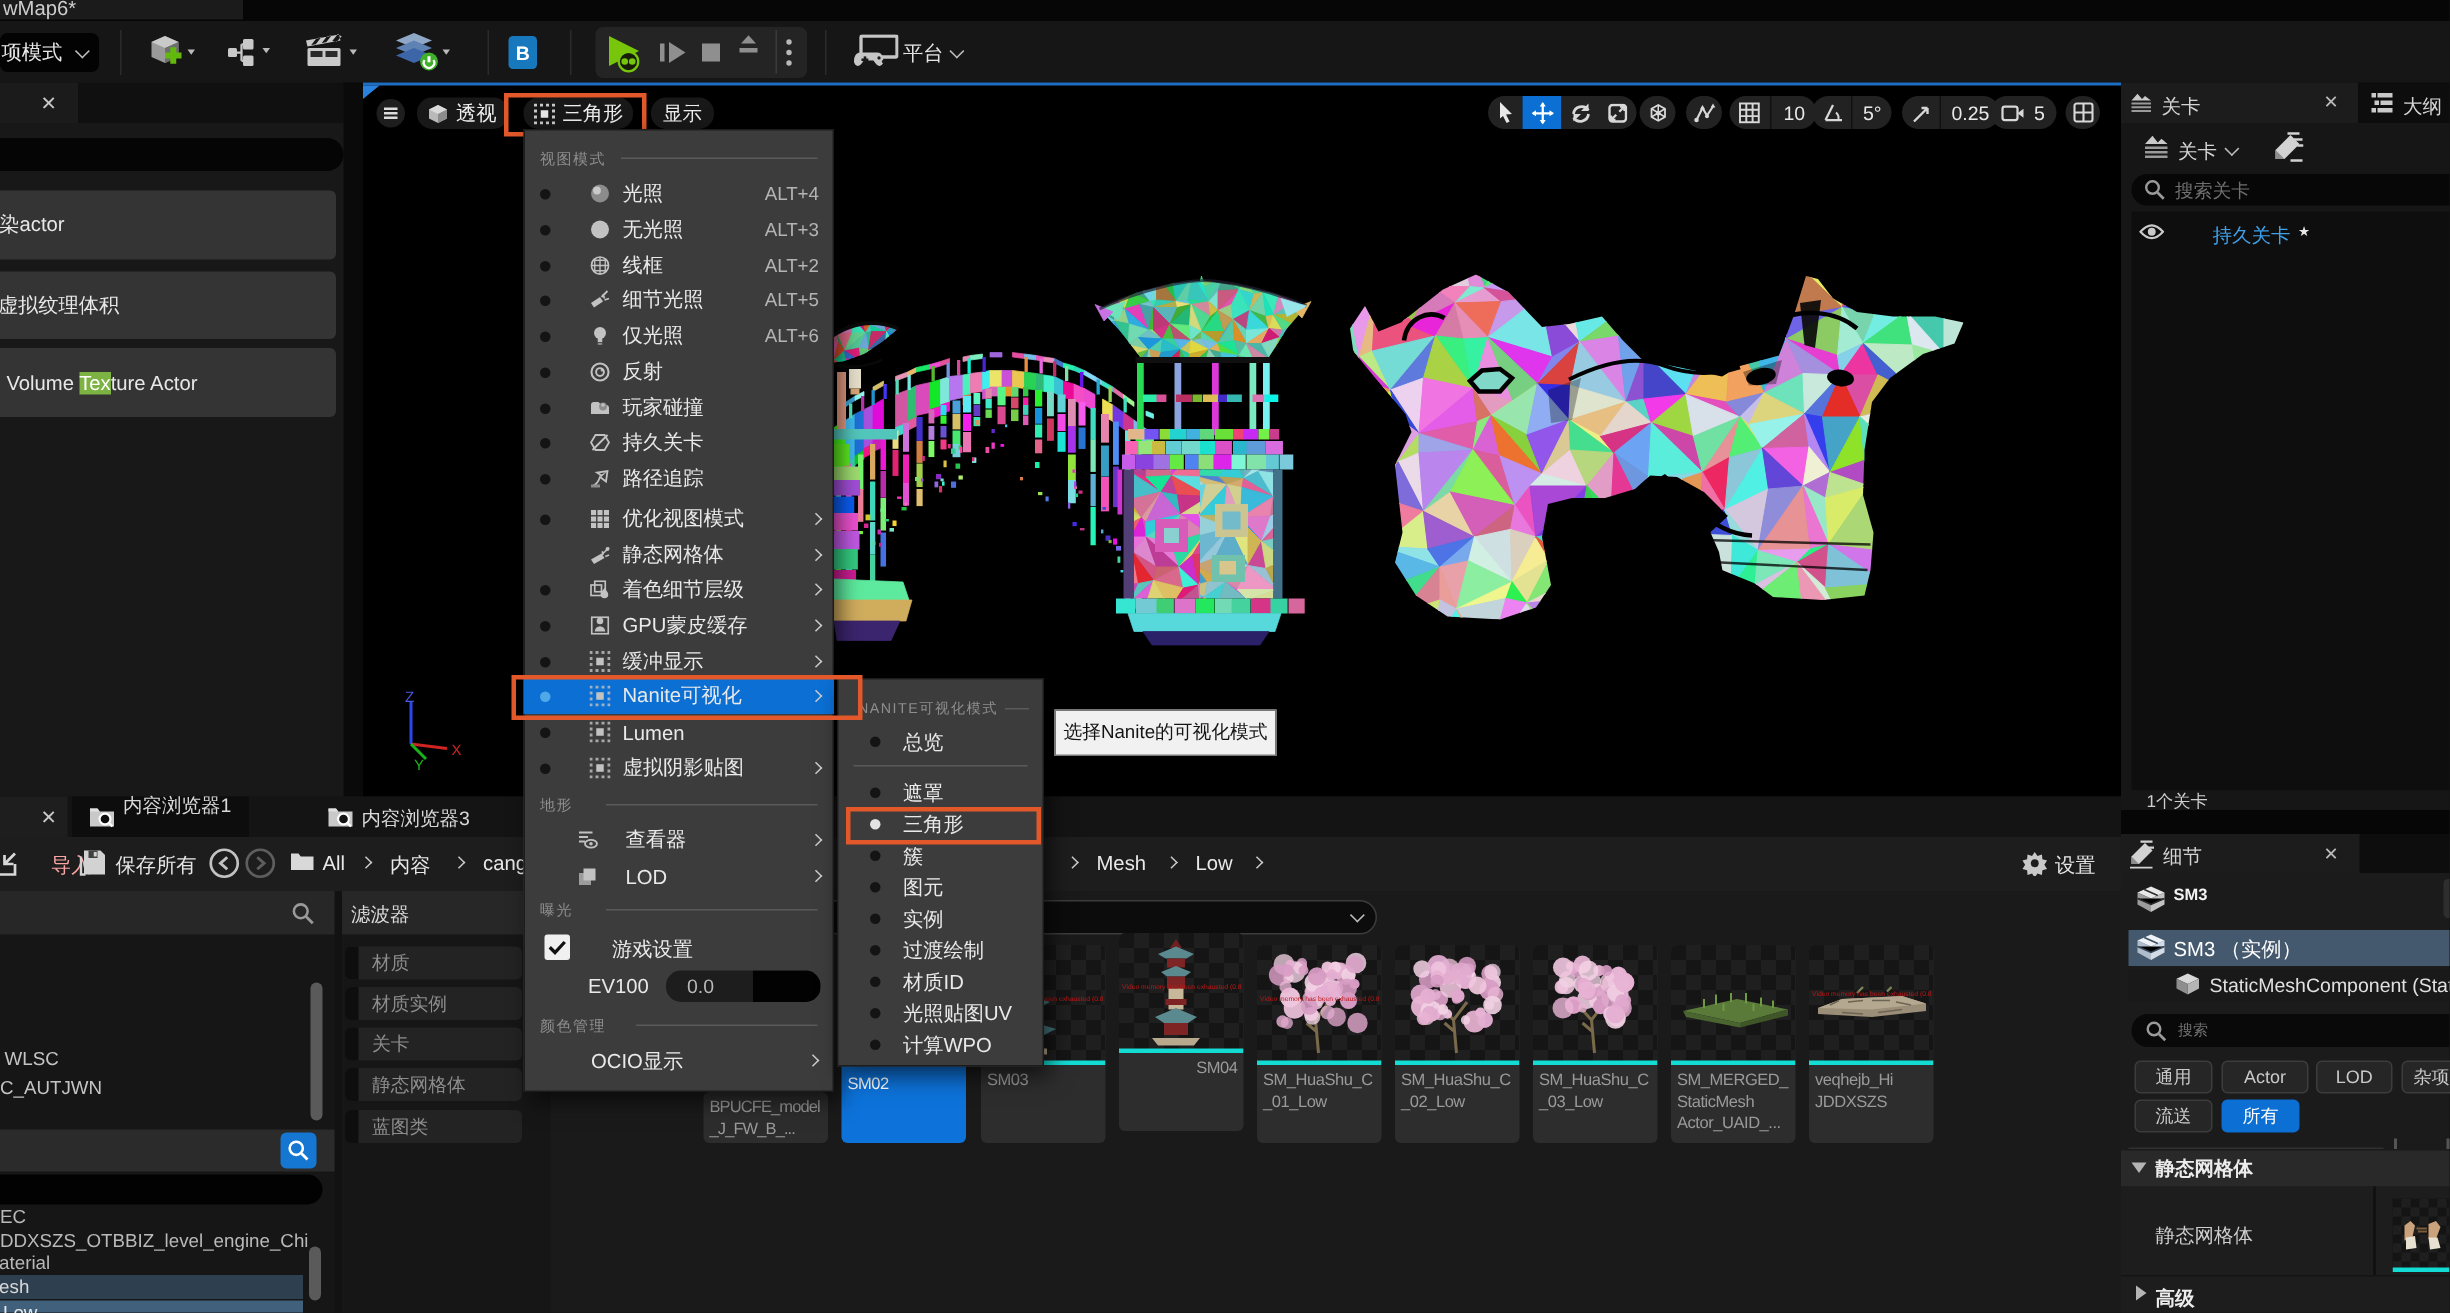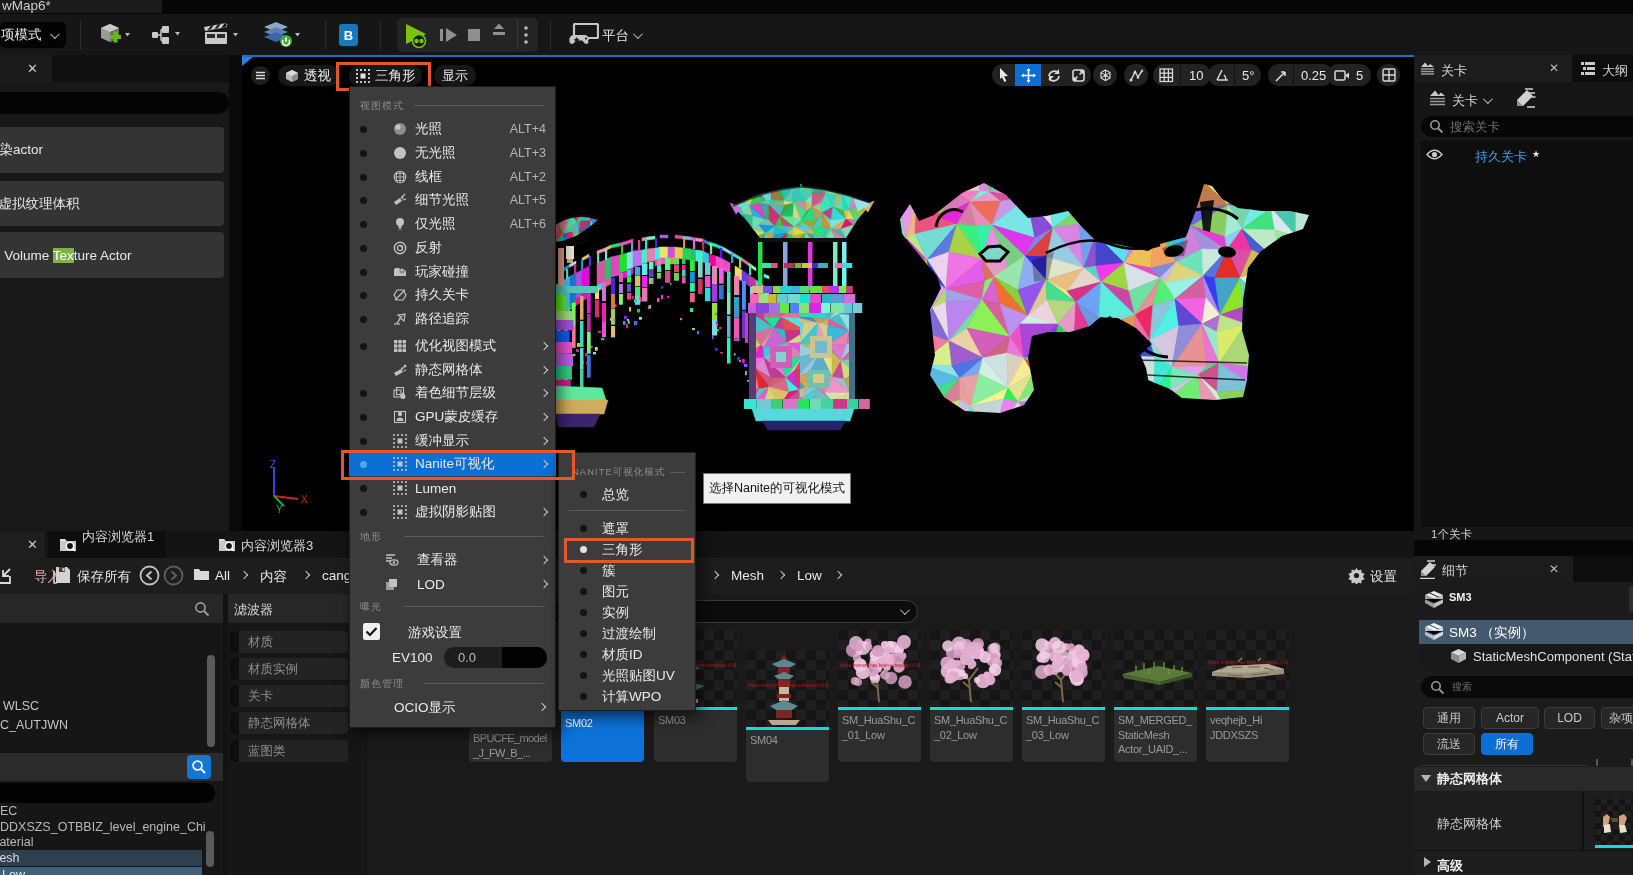--- a/index.html
+++ b/index.html
@@ -1992,21 +1992,21 @@
           <path d="M2 48 L24 40 L50 48 L42 52 L8 52 Z" fill="#44777e"></path>
           <rect x="11" y="52" width="27" height="9" fill="#6e2020"></rect>
           <rect x="6" y="61" width="38" height="4" fill="#b8a88e"></rect>
         </g>
       </svg>
 <div class="redmark" style="left:2px;top:33px;">Video memory has been exhausted (0.8 MB</div>
 <div class="cyan"></div>
     </div>
 <div class="tlabel">SM03</div>
   </div>
-<div class="tile" style="left:746px;top:650px;height:132px;">
+<div class="tile" style="left:746px;top:622px;height:132px;text-align:right;">
 <div class="thumb">
       <div class="check"></div>
 <svg style="position:absolute;left:18px;top:4px;" width="48" height="74" viewBox="0 0 48 74">
         <path d="M20 0 L24 6 L16 6 Z" fill="#6e2020"></path>
         <path d="M8 10 L20 5 L32 10 L27 13 L13 13 Z" fill="#5a8a90"></path>
         <rect x="14" y="13" width="12" height="6" fill="#7e2424"></rect>
         <path d="M10 22 L20 18 L30 22 L26 25 L14 25 Z" fill="#5a8a90"></path>
         <rect x="14" y="25" width="12" height="8" fill="#7e2424"></rect>
         <rect x="15" y="33" width="10" height="14" fill="#c8b89a"></rect>
         <rect x="13" y="40" width="14" height="4" fill="#7e2424"></rect>

